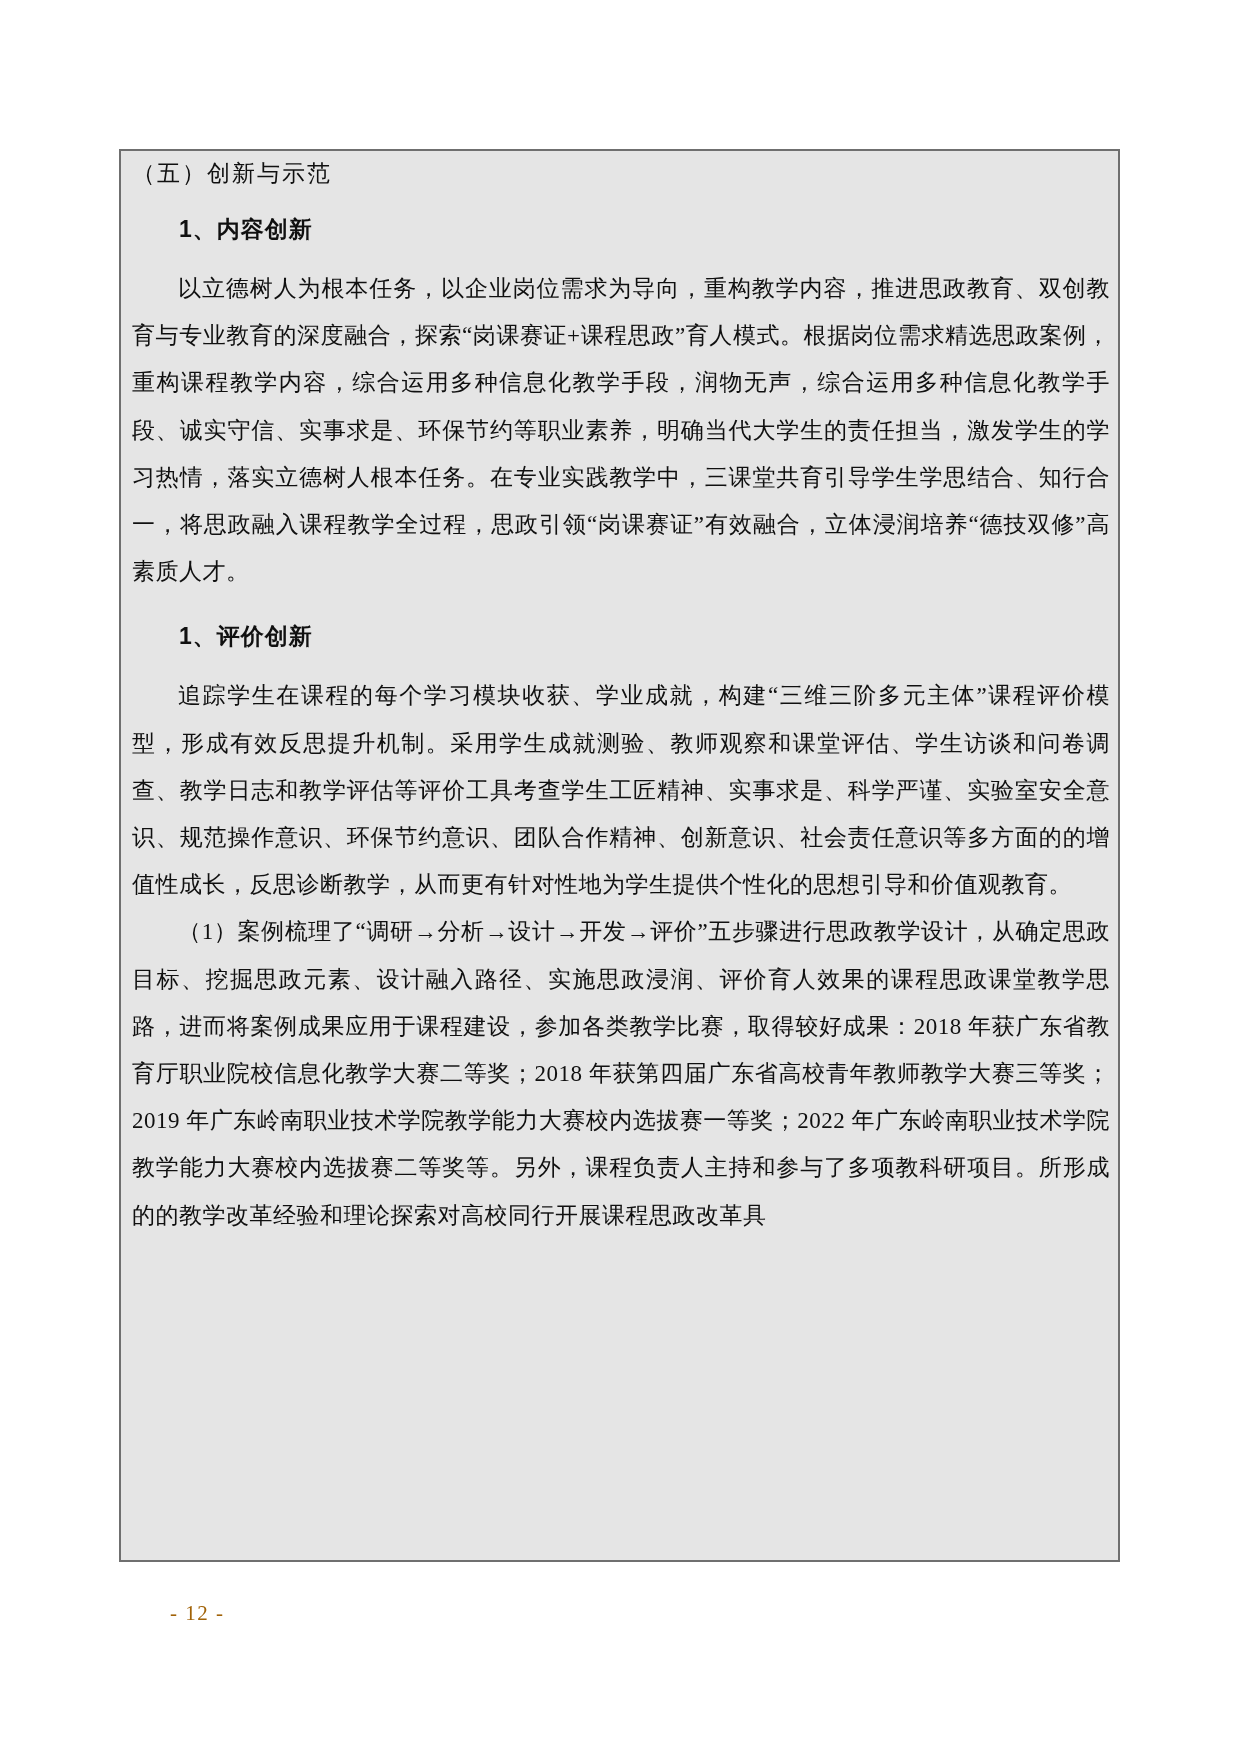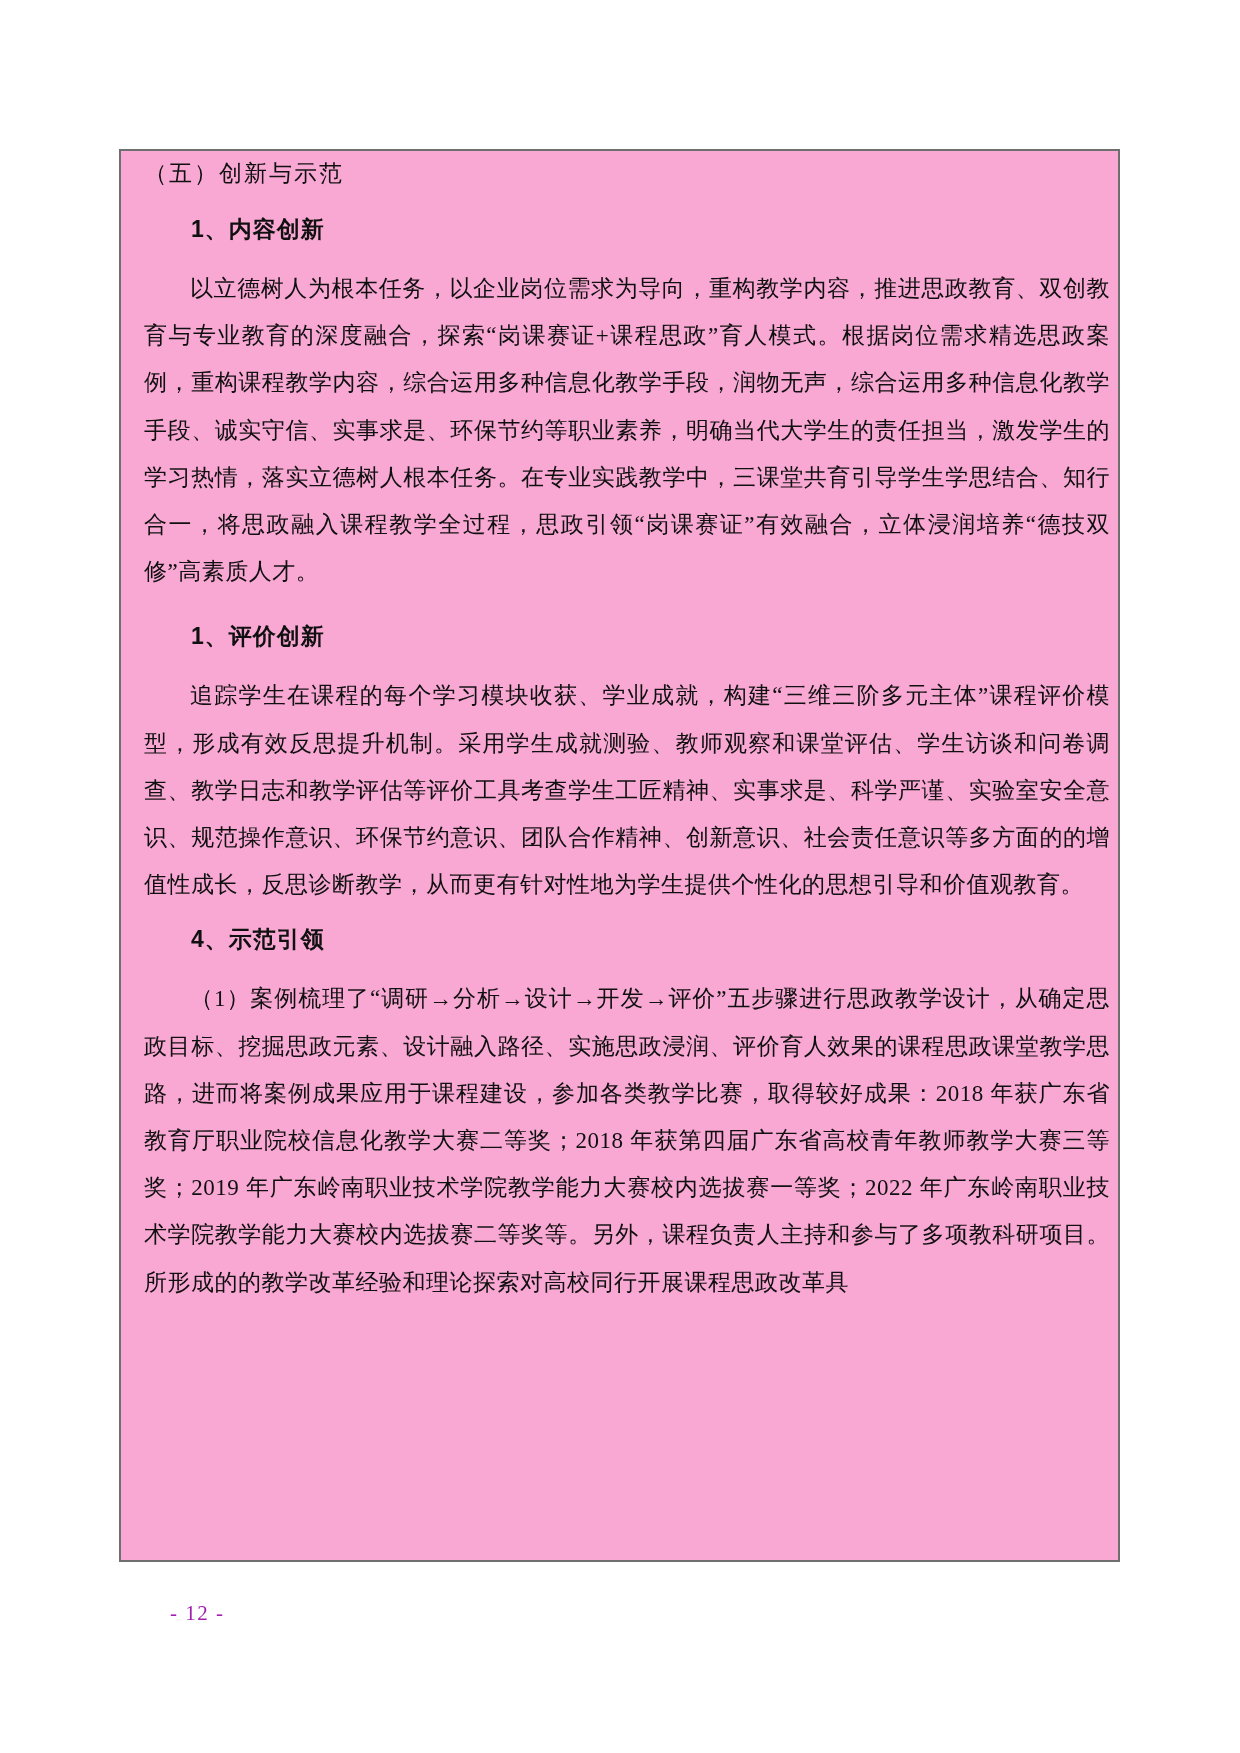--- a/index.html
+++ b/index.html
@@ -17,23 +17,23 @@
     overflow: hidden;
   }
   .doc-table {
     position: absolute;
     left: 119px;
     top: 149px;
     width: 1001px;
     height: 1413px;
     box-sizing: border-box;
     border: 2px solid #6f6f6f;
-    padding: 4px 8px 0 23px;
+    padding: 4px 8px 0 11px;
     overflow: hidden;
-    background: #f9a8d4;
+    background: #e5e5e5;
   }
   .section-heading {
     margin: 0;
     font-size: 23px;
     line-height: 38px;
     font-weight: 400;
     letter-spacing: 2px;
     font-family: "Liberation Serif", "DejaVu Serif", serif;
   }
   .sub-heading {
@@ -58,40 +58,39 @@
     word-break: break-all;
     font-family: "Liberation Serif", "DejaVu Serif", serif;
   }
   .para.sp8 { margin-top: 8px; }
   .page-number {
     position: absolute;
     left: 170px;
     top: 1601px;
     font-size: 21px;
     letter-spacing: 1.5px;
-    color: #a21caf;
+    color: #a16207;
     font-family: "Liberation Serif", "DejaVu Serif", serif;
   }
 </style>
 </head>
 <body>
 
 <div class="sheet">
 
   <div class="doc-table">
 
     <p class="section-heading">（五）创新与示范</p>
 
     <p class="sub-heading">1、内容创新</p>
     <p class="para">以立德树人为根本任务，以企业岗位需求为导向，重构教学内容，推进思政教育、双创教育与专业教育的深度融合，探索“岗课赛证+课程思政”育人模式。根据岗位需求精选思政案例，重构课程教学内容，综合运用多种信息化教学手段，润物无声，综合运用多种信息化教学手段、诚实守信、实事求是、环保节约等职业素养，明确当代大学生的责任担当，激发学生的学习热情，落实立德树人根本任务。在专业实践教学中，三课堂共育引导学生学思结合、知行合一，将思政融入课程教学全过程，思政引领“岗课赛证”有效融合，立体浸润培养“德技双修”高素质人才。</p>
 
 
     <p class="sub-heading sp21">1、评价创新</p>
     <p class="para sp8">追踪学生在课程的每个学习模块收获、学业成就，构建“三维三阶多元主体”课程评价模型，形成有效反思提升机制。采用学生成就测验、教师观察和课堂评估、学生访谈和问卷调查、教学日志和教学评估等评价工具考查学生工匠精神、实事求是、科学严谨、实验室安全意识、规范操作意识、环保节约意识、团队合作精神、创新意识、社会责任意识等多方面的的增值性成长，反思诊断教学，从而更有针对性地为学生提供个性化的思想引导和价值观教育。</p>
 
-    <p class="sub-heading sp11">4、示范引领</p>
     <p class="para">（1）案例梳理了“调研→分析→设计→开发→评价”五步骤进行思政教学设计，从确定思政目标、挖掘思政元素、设计融入路径、实施思政浸润、评价育人效果的课程思政课堂教学思路，进而将案例成果应用于课程建设，参加各类教学比赛，取得较好成果：2018 年获广东省教育厅职业院校信息化教学大赛二等奖；2018 年获第四届广东省高校青年教师教学大赛三等奖；2019 年广东岭南职业技术学院教学能力大赛校内选拔赛一等奖；2022 年广东岭南职业技术学院教学能力大赛校内选拔赛二等奖等。另外，课程负责人主持和参与了多项教科研项目。所形成的的教学改革经验和理论探索对高校同行开展课程思政改革具</p>
 
   </div>
 
   <div class="page-number">- 12 -</div>
 
 </div>
 
 </body></html>

